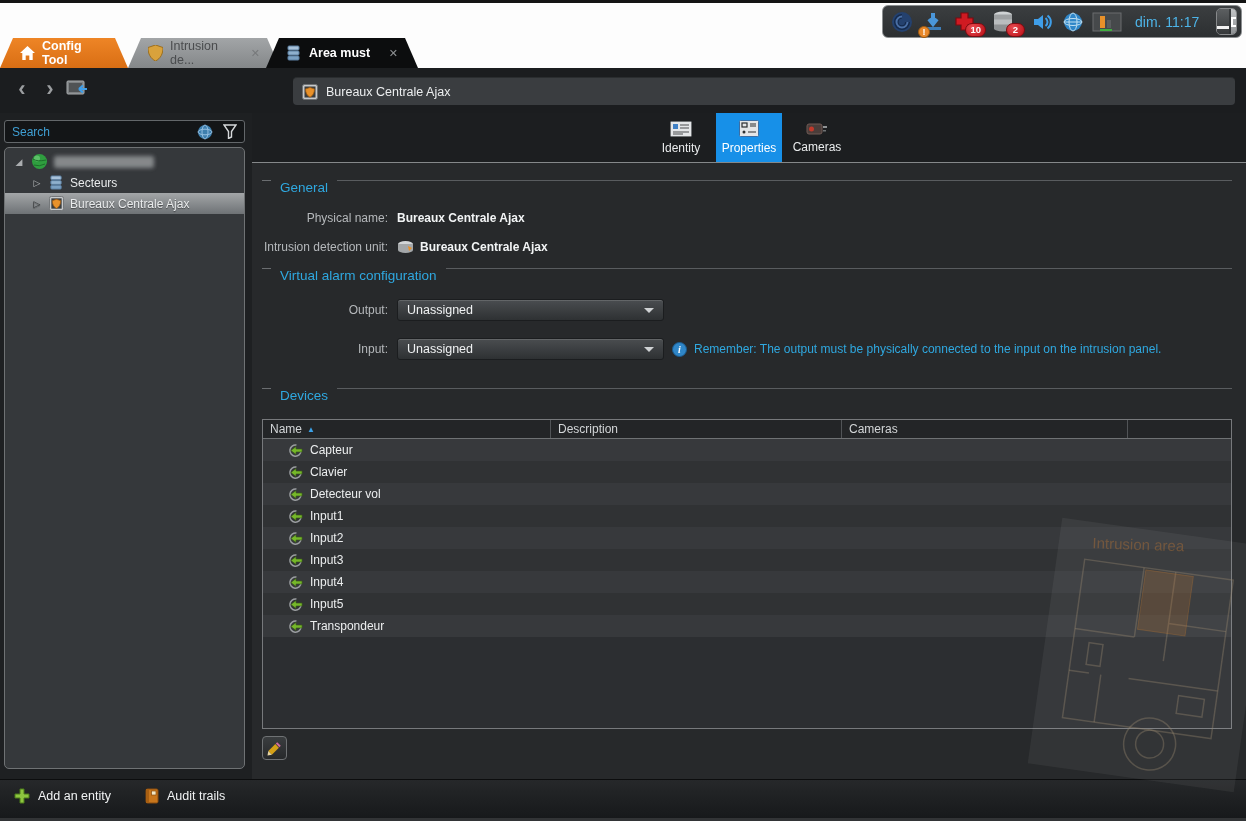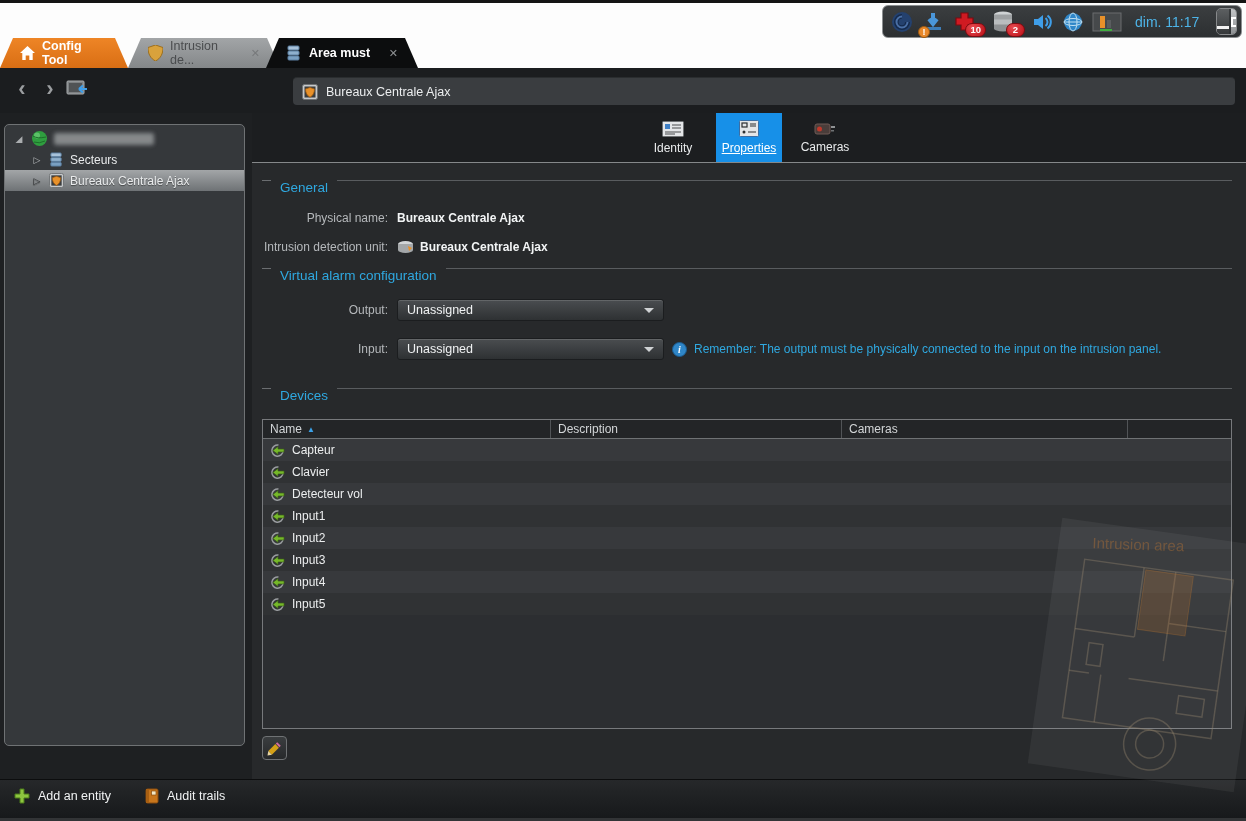--- a/index.html
+++ b/index.html
@@ -63,24 +63,24 @@
   .trow .exp { width:12px; text-align:center; font-size:9px; color:#b9bcbe; }
   .trow .exp.open { color:#aaadaf; }
   .t-root { padding-left:8px; }
   .t-child { padding-left:26px; }
   .t-sel { background:linear-gradient(#a3a6a8,#6e7275); text-shadow:0 1px 1px rgba(0,0,0,.45); }
   .t-sel .exp { color:#2a2c2e; }
   .blurbar { width:100px; height:12px; background:#8f9294; border-radius:2px; filter:blur(2px); opacity:.9; }
 
   .main { flex:1; display:flex; flex-direction:column; background:#27292b; position:relative; }
   .viewtabs { height:50px; background:#1c1e20; border-bottom:1px solid #85888a;
-              display:flex; justify-content:center; gap:10px; }
+              display:flex; justify-content:center; gap:2px; }
   .vtab { width:66px; display:flex; flex-direction:column; align-items:center; justify-content:center; gap:4px;
           color:#e9ebec; font-size:12px; }
-  .vtab.active { background:#1790e8; color:#fff;text-decoration:underline; }
+  .vtab.active { background:#1790e8; color:#fff; }
 
   .content { position:relative; flex:1; padding:0 14px 0 10px; }
   .sec-header { display:flex; align-items:flex-start; gap:9px; height:18px; color:#2fa8e0; font-size:13.5px; }
   .sec-header::before { content:''; width:9px; height:1px; background:#6a6d70; }
   .sec-header::after { content:''; flex:1; height:1px; background:#595c5f; }
   .g-general { margin-top:17px; }
   .frow { display:flex; align-items:center; margin-top:11px; min-height:18px; }
   .frow .flabel { width:126px; text-align:right; color:#b5b8bb; flex:none; }
   .frow .fval { margin-left:9px; font-weight:bold; color:#f2f4f5; display:flex; align-items:center; gap:6px; }
   .g-valarm { margin-top:12px; }
@@ -93,21 +93,21 @@
              border-top:5px solid #cfd2d4; }
   .inforow { display:flex; align-items:center; gap:7px; margin-left:8px; color:#2fa8e0; font-size:12px; }
   .g-devices { margin-top:28px; }
 
   .dev-table { margin-top:13px; height:310px; border:1px solid #77797c; background:#2c2e31;
                display:flex; flex-direction:column; position:relative; z-index:1; }
   .thead { height:19px; background:#232527; border-bottom:1px solid #6f7274; display:flex; font-size:12px; color:#d2d5d7; }
   .th { display:flex; align-items:center; gap:5px; padding:0 7px; border-right:1px solid #515457; }
   .th-name { width:288px; } .th-desc { width:291px; } .th-cams { width:286px; } .th-extra { flex:1; border-right:none; }
   .sort { color:#3ba1e8; font-size:8px; }
-  .trowd { height:22px; display:flex; align-items:center; gap:7px; padding:0 7px; color:#eceeef; }
+  .trowd { height:22px; display:flex; align-items:center; gap:7px; padding:0 25px; color:#eceeef; }
   .trowd:nth-child(odd) { background:#37393c; }
   .trowd:nth-child(even) { background:#303234; }
   .tbody { display:flex; flex-direction:column; }
   .tfill { flex:1; background:#2c2e31; }
 
   .editbtn { margin-top:7px; width:25px; height:24px; background:linear-gradient(#3a3d3f,#27292b);
              border:1px solid #6f7274; border-radius:4px; display:flex; align-items:center; justify-content:center; }
   .itemscount { margin-top:7px; text-align:center; color:#f0f2f3; font-size:12.5px; }
 
   
@@ -234,20 +234,35 @@
           <rect x="2.5" y="2.5" width="11" height="11" fill="#3a3d3f"></rect>
           <path d="M8 3.5 L12.5 5 C12.5 9 10.8 11.8 8 13.2 C5.2 11.8 3.5 9 3.5 5 Z" fill="#e8912a" stroke="#9c5a12" stroke-width="0.8"></path>
         </svg>
       <span class="txt">Bureaux Centrale Ajax</span>
     </div>
   </div>
 
   <div class="workspace">
 
     <aside class="sidebar">
+      <div class="searchbox">
+        <input type="text" placeholder="Search" style="">
+        <span class="sbtn">
+          <svg class="ic" width="16" height="16" viewBox="0 0 16 16">
+              <circle cx="8" cy="8" r="7" fill="#3e7fae"></circle>
+              <ellipse cx="8" cy="8" rx="7" ry="2.8" fill="none" stroke="#9cc4e4" stroke-width="0.9"></ellipse>
+              <ellipse cx="8" cy="8" rx="3" ry="7" fill="none" stroke="#9cc4e4" stroke-width="0.9"></ellipse>
+            </svg>
+        </span>
+        <span class="sbtn">
+          <svg class="ic" width="14" height="15" viewBox="0 0 14 15">
+              <path d="M1 1 h12 L8.5 7.5 V13 l-3 1.5 V7.5 Z" fill="none" stroke="#d6d9db" stroke-width="1.4"></path>
+            </svg>
+        </span>
+      </div>
       <div class="treepanel">
         <div class="trow t-root">
           <span class="exp open">◢</span>
           <svg class="ic" width="17" height="17" viewBox="0 0 17 17">
               <circle cx="8.5" cy="8.5" r="7.5" fill="#2f9e3f"></circle>
               <circle cx="6" cy="5.5" r="3" fill="#6fcf7a" opacity="0.7"></circle>
               <path d="M2 6 q4 3 13 1 M3 12 q5 2 11-1" stroke="#1d6e2a" stroke-width="1" fill="none"></path>
             </svg>
           <span class="blurbar"></span>
         </div>
@@ -426,20 +441,27 @@
               </div>
 
               <div class="trowd">
                 <svg class="ic" width="15" height="15" viewBox="0 0 16 16">
                   <path d="M9 2.2 A6 6 0 1 0 14 8.6" fill="none" stroke="#9a9da0" stroke-width="1.6"></path>
                   <path d="M15 6.4 H8.6 V3.8 L3 8 l5.6 4.2 V9.6 H15 Z" fill="#76b82a" stroke="#38581a" stroke-width="0.7"></path>
                 </svg>
                 <span>Input5</span>
               </div>
 
+              <div class="trowd">
+                <svg class="ic" width="15" height="15" viewBox="0 0 16 16">
+                  <path d="M9 2.2 A6 6 0 1 0 14 8.6" fill="none" stroke="#9a9da0" stroke-width="1.6"></path>
+                  <path d="M15 6.4 H8.6 V3.8 L3 8 l5.6 4.2 V9.6 H15 Z" fill="#76b82a" stroke="#38581a" stroke-width="0.7"></path>
+                </svg>
+                <span>Transpondeur</span>
+              </div>
             </div>
           <div class="tfill"></div>
         </div>
 
         <div class="editbtn">
           <svg class="ic" width="15" height="15" viewBox="0 0 15 15">
               <path d="M10.2 1.2 l3.6 3.6 -1.4 1.4 -3.6 -3.6 z" fill="#d46a9e"></path>
               <path d="M8.3 3.1 l3.6 3.6 -7 7 -3.6 -3.6 z" fill="#d4a017"></path>
               <path d="M1.3 10.1 l3.6 3.6 -4.4 0.8 z" fill="#e8d5a0"></path>
             </svg>

